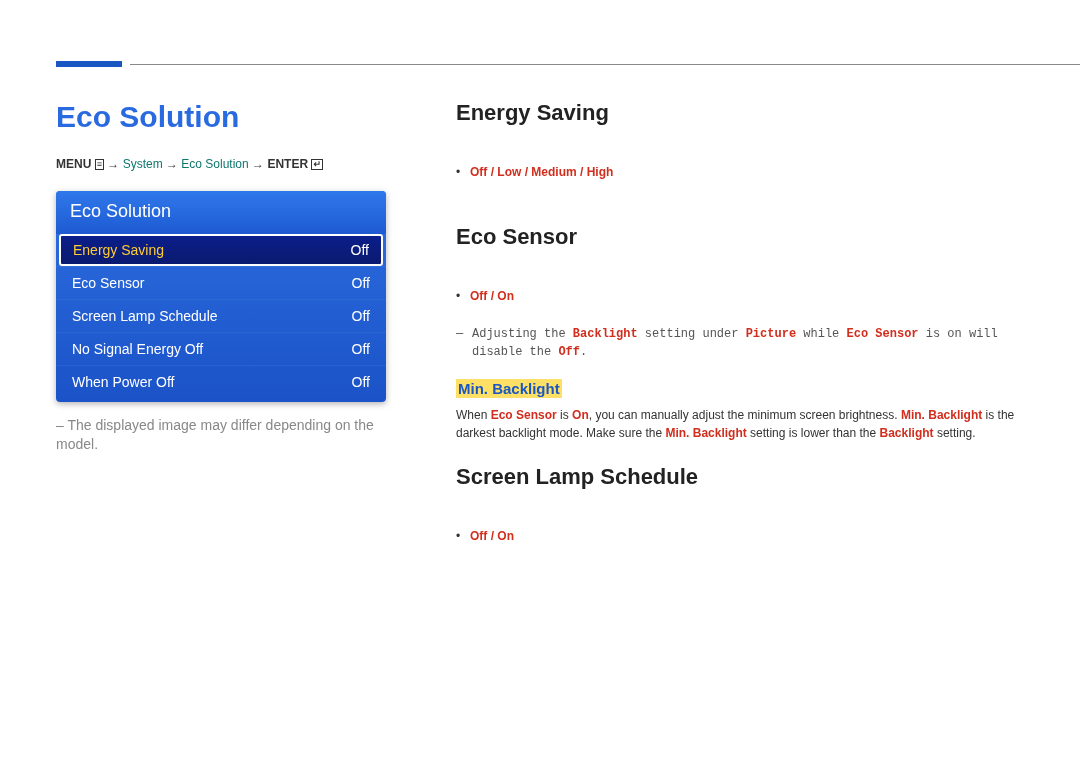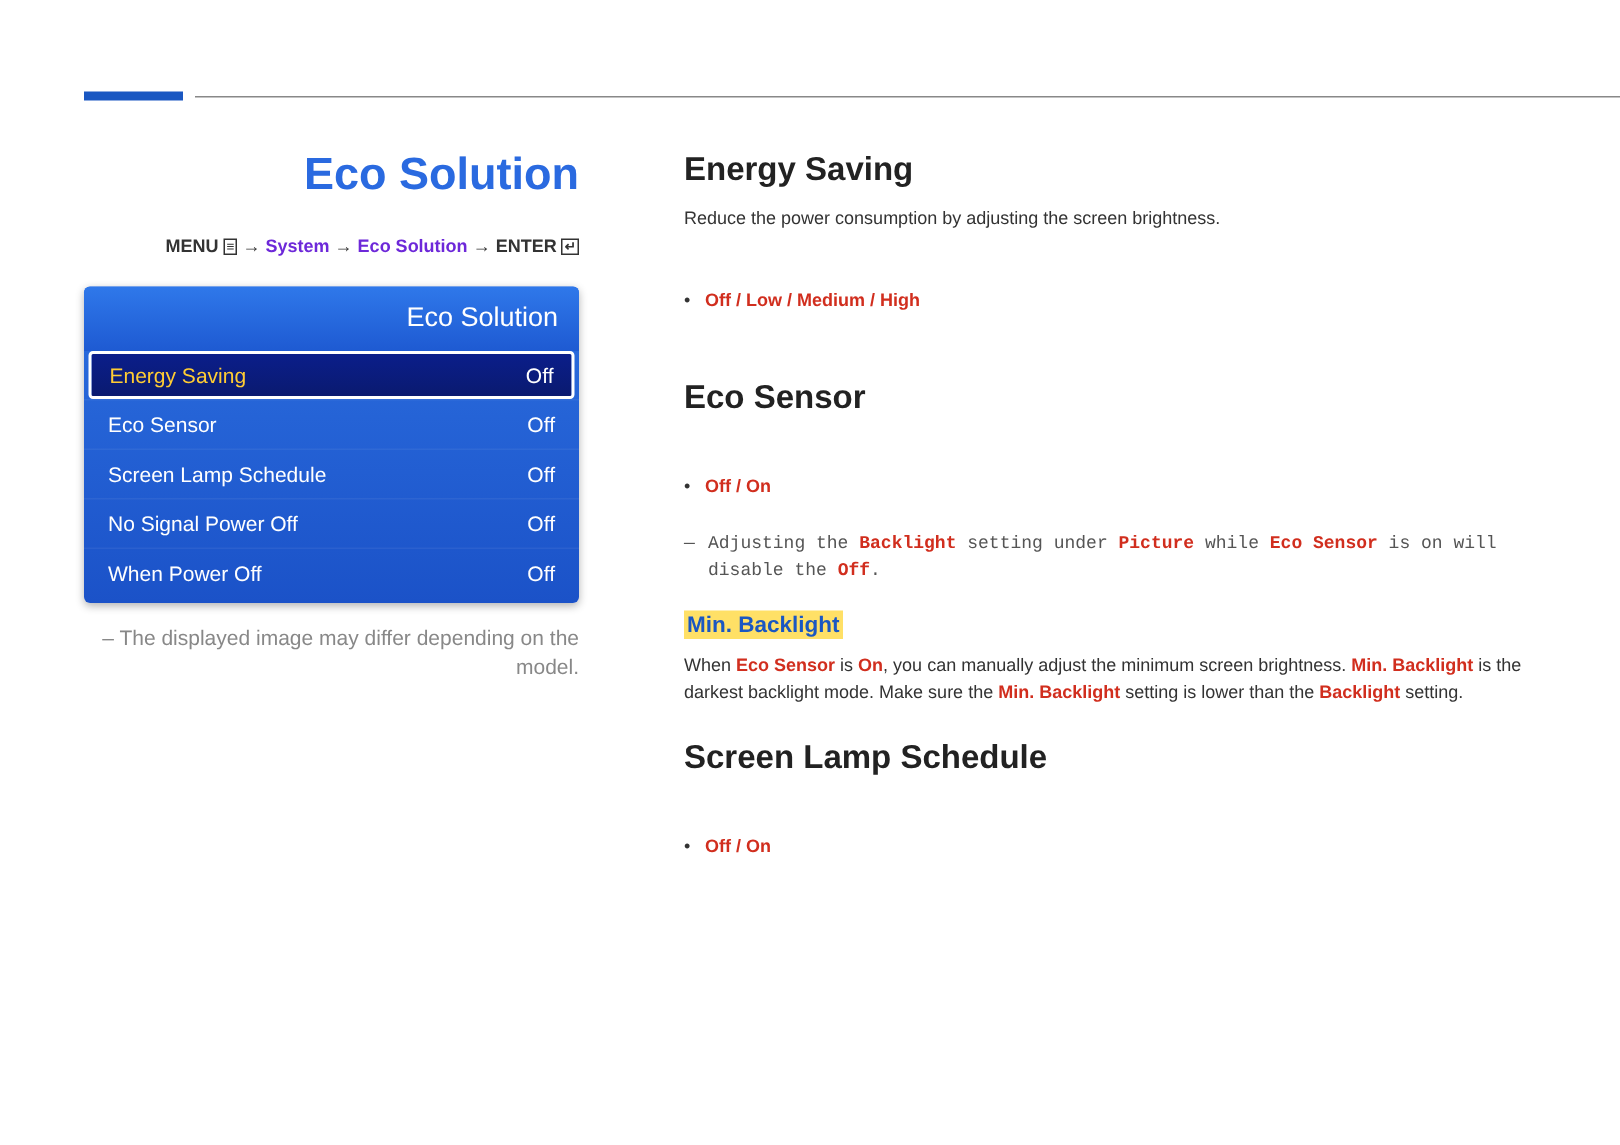--- a/index.html
+++ b/index.html
@@ -25,35 +25,35 @@
     left: 56px;
     width: 66px;
     height: 6px;
     background: #1a57c2;
   }
   .page {
     display: flex;
     padding: 100px 30px 0 56px;
     gap: 70px;
   }
-  .left { width: 330px; flex-shrink:0;text-align:right;}
+  .left { width: 330px; flex-shrink:0;}
   .right { flex: 1; padding-right: 20px;}
   h1.page-title {
     color: #2a6ae0;
     font-size: 30px;
     font-weight: 600;
     margin-bottom: 22px;
   }
   .breadcrumb {
     font-size: 12px;
     font-weight: bold;
     margin-bottom: 18px;
     line-height: 1.4;
   }
-  .breadcrumb .red { color: #6d28d9; font-weight: bold; }
+  .breadcrumb .red { color: #0f766e; font-weight: normal; }
   .breadcrumb .arrow { font-weight: normal; }
   .menu-panel {
     border-radius: 4px;
     overflow: hidden;
     box-shadow: 0 2px 6px rgba(0,0,0,0.3);
     background: linear-gradient(#2c6fe0, #1b52c8);
     color: #fff;
     font-size: 14px;
   }
   .menu-header {
@@ -195,37 +195,36 @@
           </div>
           <div class="menu-row">
             <span class="label">Eco Sensor</span>
             <span class="value">Off</span>
           </div>
           <div class="menu-row">
             <span class="label">Screen Lamp Schedule</span>
             <span class="value">Off</span>
           </div>
           <div class="menu-row">
-            <span class="label">No Signal Power Off</span>
+            <span class="label">No Signal Energy Off</span>
             <span class="value">Off</span>
           </div>
           <div class="menu-row">
             <span class="label">When Power Off</span>
             <span class="value">Off</span>
           </div>
         </div>
     </div>
 
     <div class="menu-note">The displayed image may differ depending on the model.</div>
   </div>
 
   <div class="right">
     <div class="section-block">
       <h2 class="section">Energy Saving</h2>
-      <p class="desc">Reduce the power consumption by adjusting the screen brightness.</p>
       <ul class="opts">
           <li><span class="red">Off / Low / Medium / High</span></li>
         </ul>
     </div>
 
     <div class="section-block">
       <h2 class="section">Eco Sensor</h2>
       <ul class="opts">
           <li><span class="red">Off / On</span></li>
         </ul>

